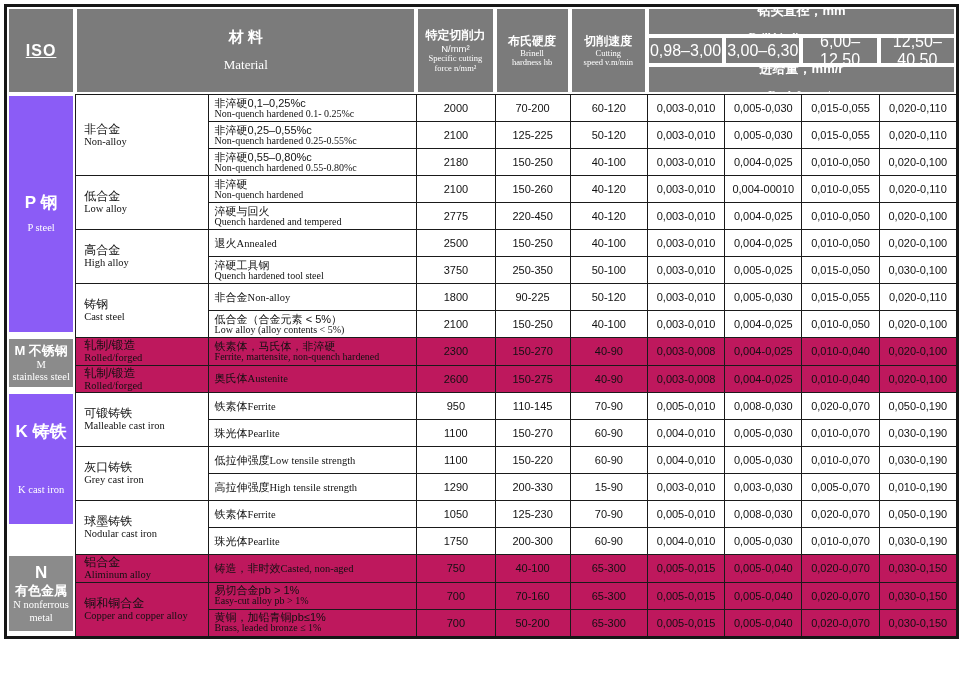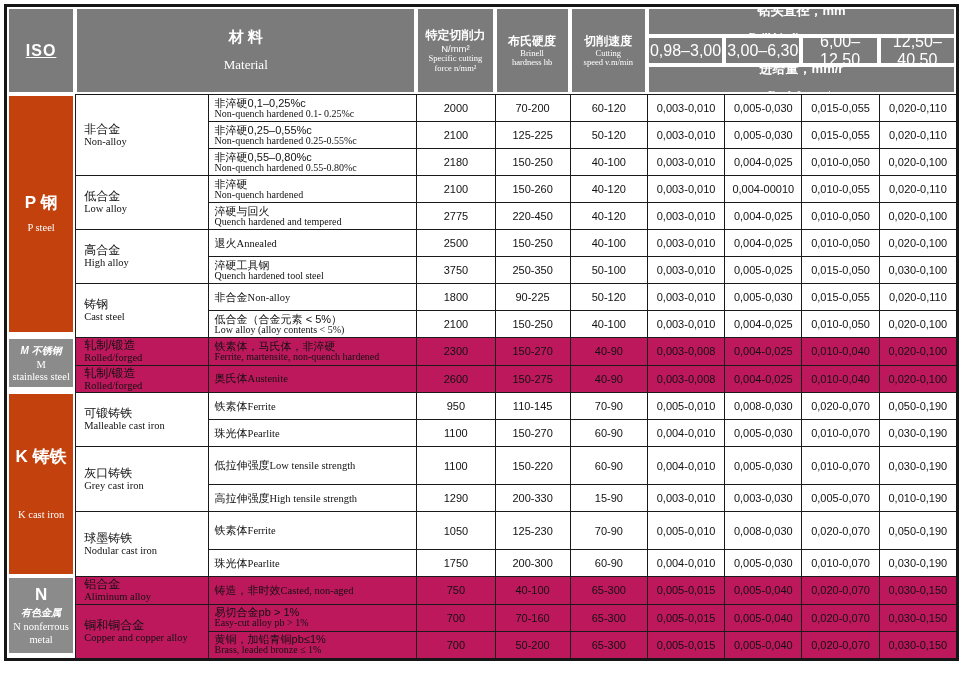--- a/index.html
+++ b/index.html
@@ -29,25 +29,25 @@
   .serif { font-family:"Liberation Serif","DejaVu Serif",serif; }
 
   
   tbody tr { height:27px; }
   tbody td { border-top:1px solid #1a1a1a; border-left:1px solid #1a1a1a;
              padding:1px 4px; vertical-align:middle; background:#fff; }
   tr.shade td { background:#be185d; }
   td.iso, tr.shade td.iso { border:none; padding:2px; background:#fff; vertical-align:top; }
   .isobox { display:flex; flex-direction:column; align-items:center; justify-content:center;
             text-align:center; color:#fff; }
-  .light { background:#c2410c; }
+  .light { background:#8b5cf6; }
   .dark  { background:#8b8b8b; }
-  .h-p { height:236px; } .h-m { height:48px; } .h-k { height:180px;gap:33px; } .h-n { height:75px; }
+  .h-p { height:236px; } .h-m { height:48px; } .h-k { height:130px;gap:33px; } .h-n { height:75px; }
   .iso-big { font-weight:bold; font-size:17px; line-height:20px; }
-  .iso-mid { font-weight:bold; font-size:10px; line-height:16px;font-style:italic; }
+  .iso-mid { font-weight:bold; font-size:13px; line-height:16px; }
   .iso-sub { font-size:10.5px; line-height:12.5px;text-align:right; }
   .gapb { margin-bottom:9px; }
 
   td.grp { padding-left:8px; }
   .g-zh { font-size:12px; line-height:13px; }
   .g-en { font-size:10.5px; line-height:11.5px; }
   td.det { padding-left:6px; }
   .dl1 { font-size:11px; line-height:12px; white-space:nowrap; }
   .en-inline { font-size:10.5px; }
   .dl2 { font-size:10px; line-height:10.5px; white-space:nowrap; }

